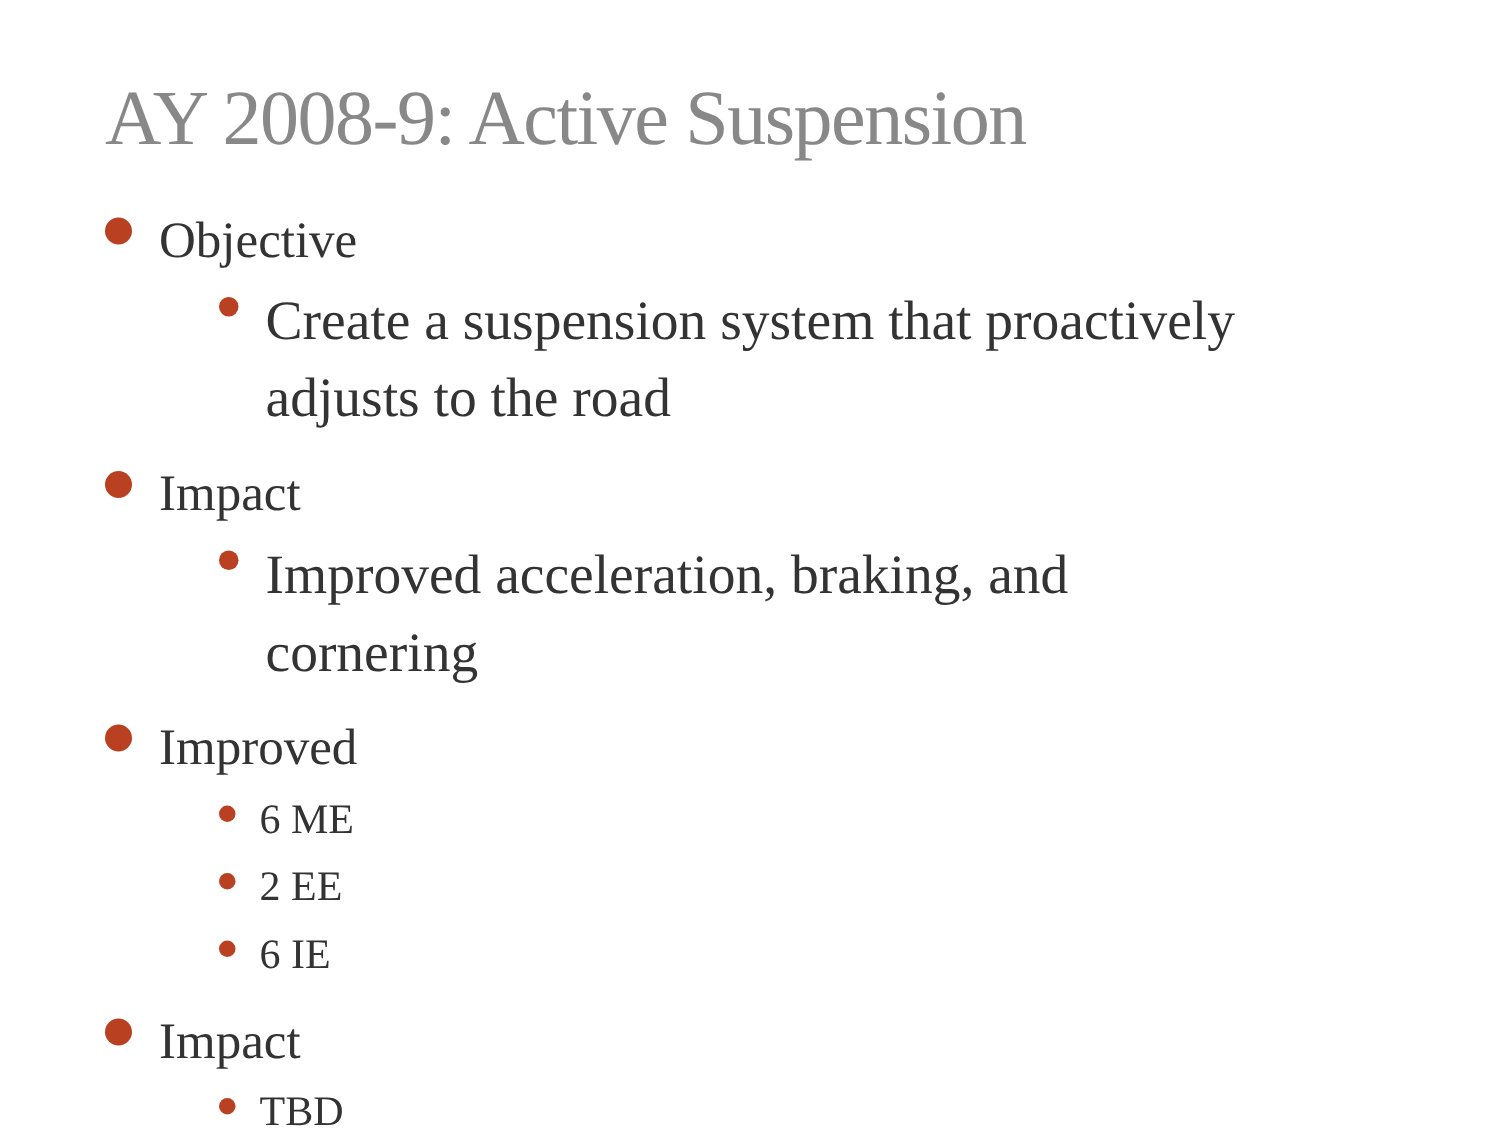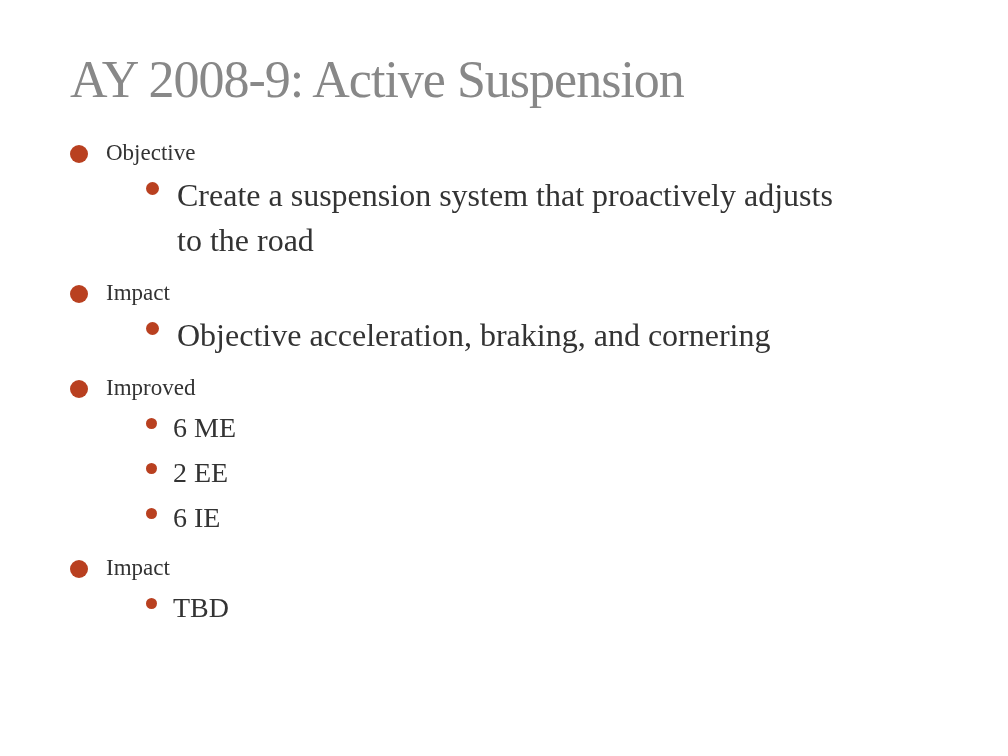--- a/index.html
+++ b/index.html
@@ -53,27 +53,27 @@
     }
 
     .bullet-dot.small {
       width: 13px;
       height: 13px;
       min-width: 13px;
       margin-top: 9px;
     }
 
     .bullet-text {
-      font-size: 32px;
+      font-size: 37px;
       color: #333333;
       line-height: 1.4;
     }
 
     .bullet-text.large {
-      font-size: 23px;
+      font-size: 34px;
     }
 
     .sub-list {
       list-style: none;
       padding-left: 40px;
       margin-top: 4px;
     }
 
     .sub-item {
       display: flex;
@@ -134,21 +134,21 @@
       </div>
     </li>
 
     <li class="bullet-item top-level-section">
       <span class="bullet-dot"></span>
       <div>
         <span class="bullet-text large">Impact</span>
         <ul class="sub-list">
           <li class="sub-item">
             <span class="bullet-dot small"></span>
-            <span class="bullet-text">Objective acceleration, braking, and cornering</span>
+            <span class="bullet-text">Improved acceleration, braking, and cornering</span>
           </li>
         </ul>
       </div>
     </li>
 
     <li class="bullet-item top-level-section">
       <span class="bullet-dot"></span>
       <div>
         <span class="bullet-text large">Improved</span>
         <ul class="level3-list">

